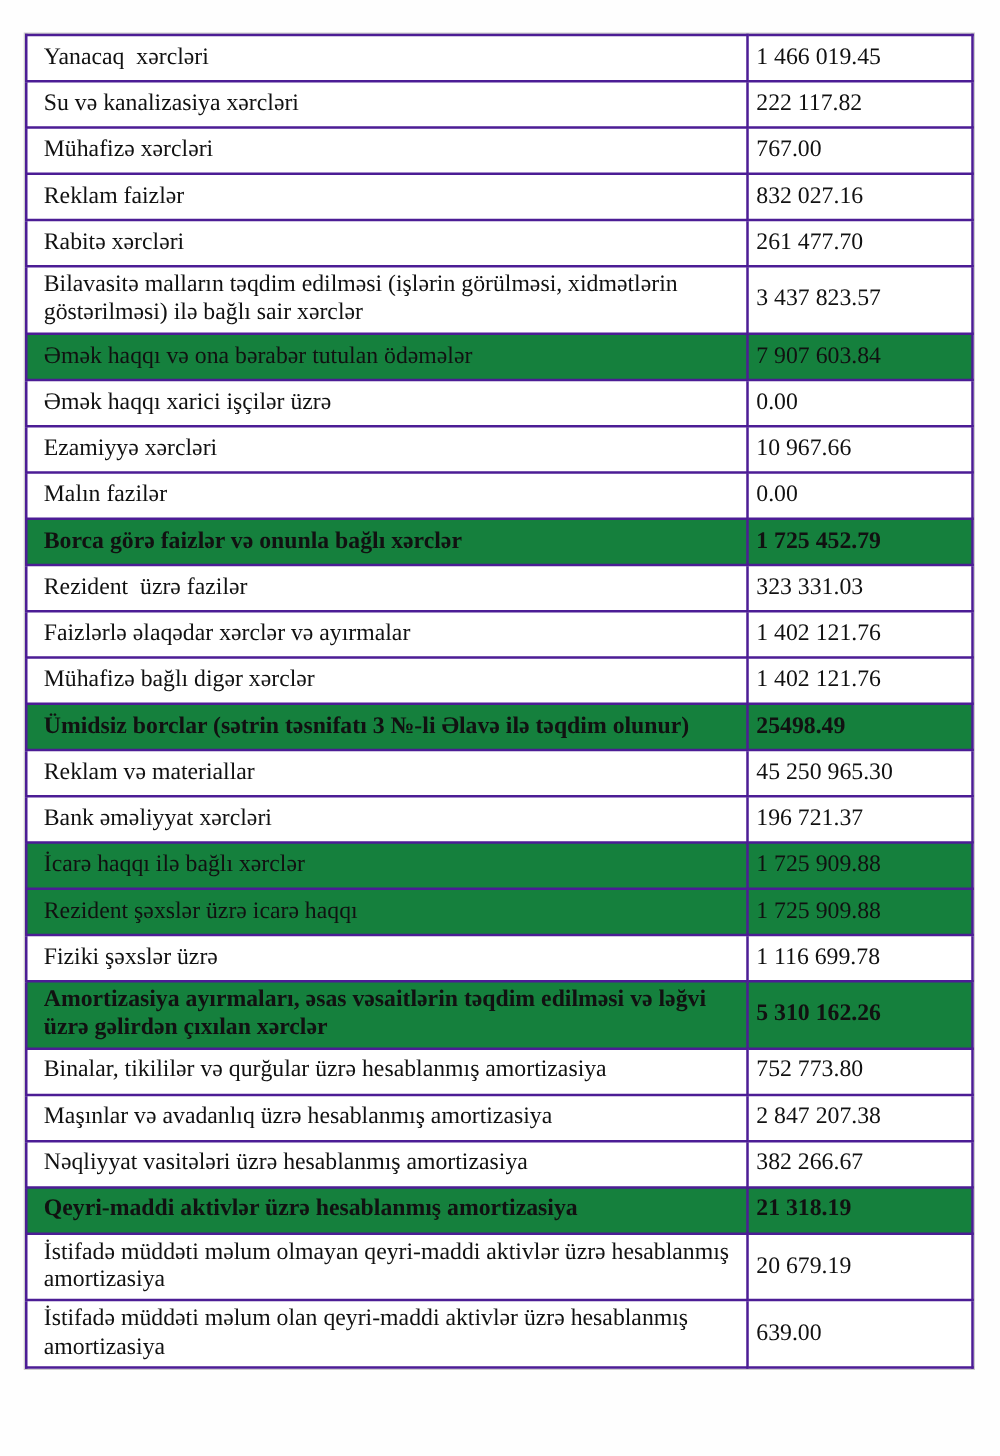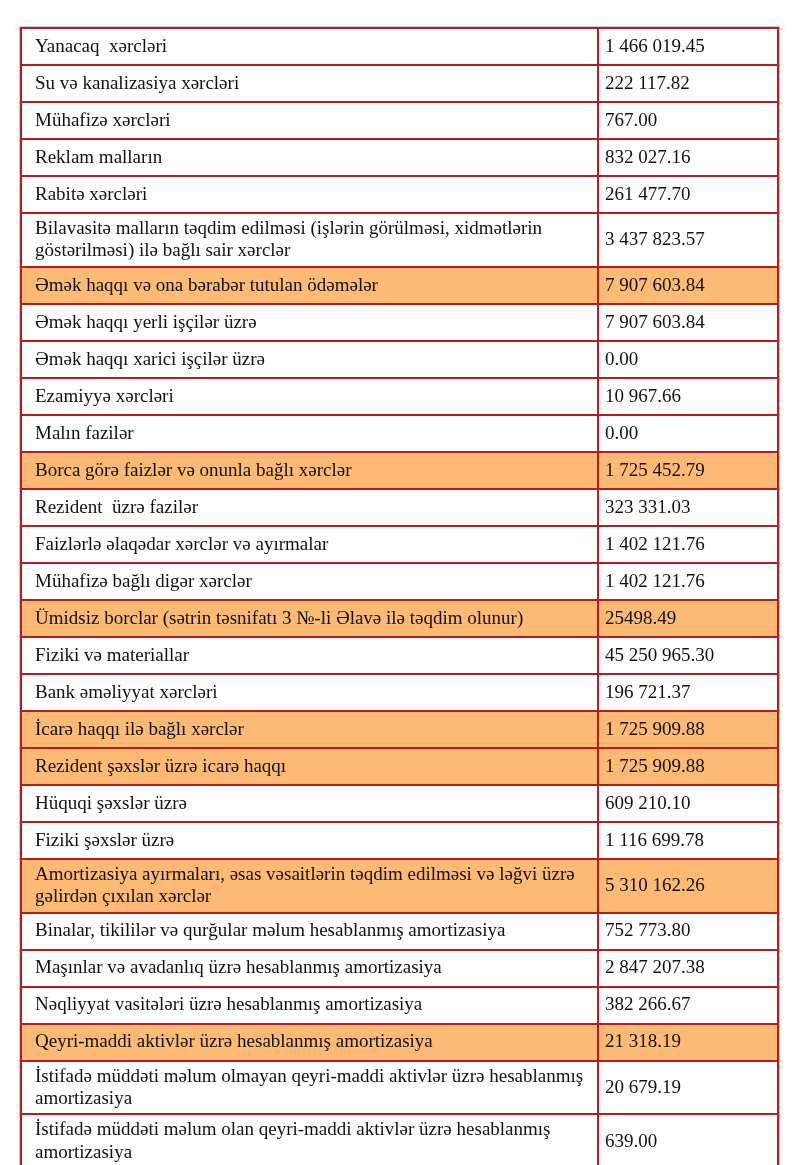--- a/index.html
+++ b/index.html
@@ -27,41 +27,41 @@
     left: 20px;
     top: 27px;
     width: 757px;
     border-collapse: collapse;
     table-layout: fixed;
     font-size: 19px;
   }
   table.expense-table col.c-label { width: 577px; }
   table.expense-table col.c-value { width: 180px; }
   table.expense-table td {
-    border: 2px solid #b91c1c;
+    border: 2px solid #4c1d95;
     vertical-align: middle;
     background: #ffffff;
   }
   table.expense-table tr { height: 37px; }
   td.label-cell {
     padding: 3px 10px 4px 13px;
     text-align: left;
     line-height: 1.18;
     white-space: pre-wrap;
   }
   td.value-cell {
     padding: 3px 6px 4px 6px;
     text-align: left;
     line-height: 1.18;
   }
   tr.bold td {
-    font-weight: normal;
+    font-weight: bold;
   }
   tr.shaded td {
-    background: #fdba74;
+    background: #15803d;
   }
   
   table.expense-table {
     box-shadow: 0 0 0 1px rgba(60,60,60,0.25);
   }
 </style>
 </head>
 <body>
 
 <div class="scan-page">
@@ -77,37 +77,33 @@
         </tr>
         <tr>
           <td class="label-cell">Su və kanalizasiya xərcləri</td>
           <td class="value-cell">222 117.82</td>
         </tr>
         <tr>
           <td class="label-cell">Mühafizə xərcləri</td>
           <td class="value-cell">767.00</td>
         </tr>
         <tr>
-          <td class="label-cell">Reklam malların</td>
+          <td class="label-cell">Reklam faizlər</td>
           <td class="value-cell">832 027.16</td>
         </tr>
         <tr>
           <td class="label-cell">Rabitə xərcləri</td>
           <td class="value-cell">261 477.70</td>
         </tr>
         <tr>
           <td class="label-cell">Bilavasitə malların təqdim edilməsi (işlərin görülməsi, xidmətlərin göstərilməsi) ilə bağlı sair xərclər</td>
           <td class="value-cell">3 437 823.57</td>
         </tr>
         <tr class="shaded">
           <td class="label-cell">Əmək haqqı və ona bərabər tutulan ödəmələr</td>
-          <td class="value-cell">7 907 603.84</td>
-        </tr>
-        <tr>
-          <td class="label-cell">Əmək haqqı yerli işçilər üzrə</td>
           <td class="value-cell">7 907 603.84</td>
         </tr>
         <tr>
           <td class="label-cell">Əmək haqqı xarici işçilər üzrə</td>
           <td class="value-cell">0.00</td>
         </tr>
         <tr>
           <td class="label-cell">Ezamiyyə xərcləri</td>
           <td class="value-cell">10 967.66</td>
         </tr>
@@ -129,49 +125,45 @@
         </tr>
         <tr>
           <td class="label-cell">Mühafizə bağlı digər xərclər</td>
           <td class="value-cell">1 402 121.76</td>
         </tr>
         <tr class="shaded bold">
           <td class="label-cell">Ümidsiz borclar (sətrin təsnifatı 3 №-li Əlavə ilə təqdim olunur)</td>
           <td class="value-cell">25498.49</td>
         </tr>
         <tr>
-          <td class="label-cell">Fiziki və materiallar</td>
+          <td class="label-cell">Reklam və materiallar</td>
           <td class="value-cell">45 250 965.30</td>
         </tr>
         <tr>
           <td class="label-cell">Bank əməliyyat xərcləri</td>
           <td class="value-cell">196 721.37</td>
         </tr>
         <tr class="shaded">
           <td class="label-cell">İcarə haqqı ilə bağlı xərclər</td>
           <td class="value-cell">1 725 909.88</td>
         </tr>
         <tr class="shaded">
           <td class="label-cell">Rezident şəxslər üzrə icarə haqqı</td>
           <td class="value-cell">1 725 909.88</td>
         </tr>
         <tr>
-          <td class="label-cell">Hüquqi şəxslər üzrə</td>
-          <td class="value-cell">609 210.10</td>
-        </tr>
-        <tr>
           <td class="label-cell">Fiziki şəxslər üzrə</td>
           <td class="value-cell">1 116 699.78</td>
         </tr>
         <tr class="shaded bold">
           <td class="label-cell">Amortizasiya ayırmaları, əsas vəsaitlərin təqdim edilməsi və ləğvi üzrə gəlirdən çıxılan xərclər</td>
           <td class="value-cell">5 310 162.26</td>
         </tr>
         <tr>
-          <td class="label-cell">Binalar, tikililər və qurğular məlum hesablanmış amortizasiya</td>
+          <td class="label-cell">Binalar, tikililər və qurğular üzrə hesablanmış amortizasiya</td>
           <td class="value-cell">752 773.80</td>
         </tr>
         <tr>
           <td class="label-cell">Maşınlar və avadanlıq üzrə hesablanmış amortizasiya</td>
           <td class="value-cell">2 847 207.38</td>
         </tr>
         <tr>
           <td class="label-cell">Nəqliyyat vasitələri üzrə hesablanmış amortizasiya</td>
           <td class="value-cell">382 266.67</td>
         </tr>

